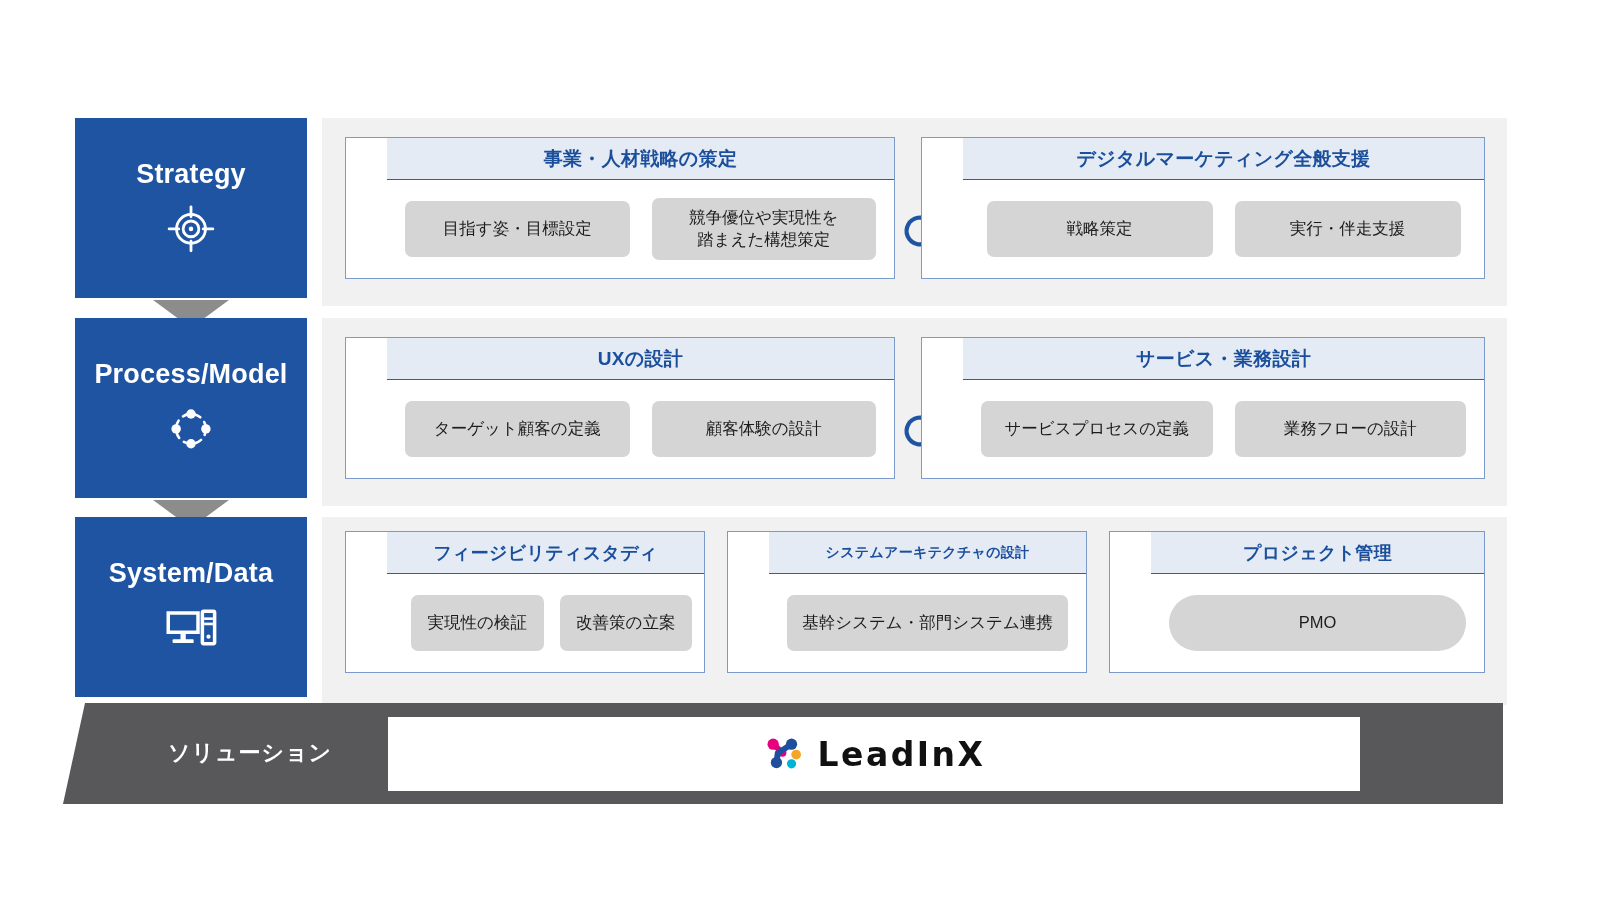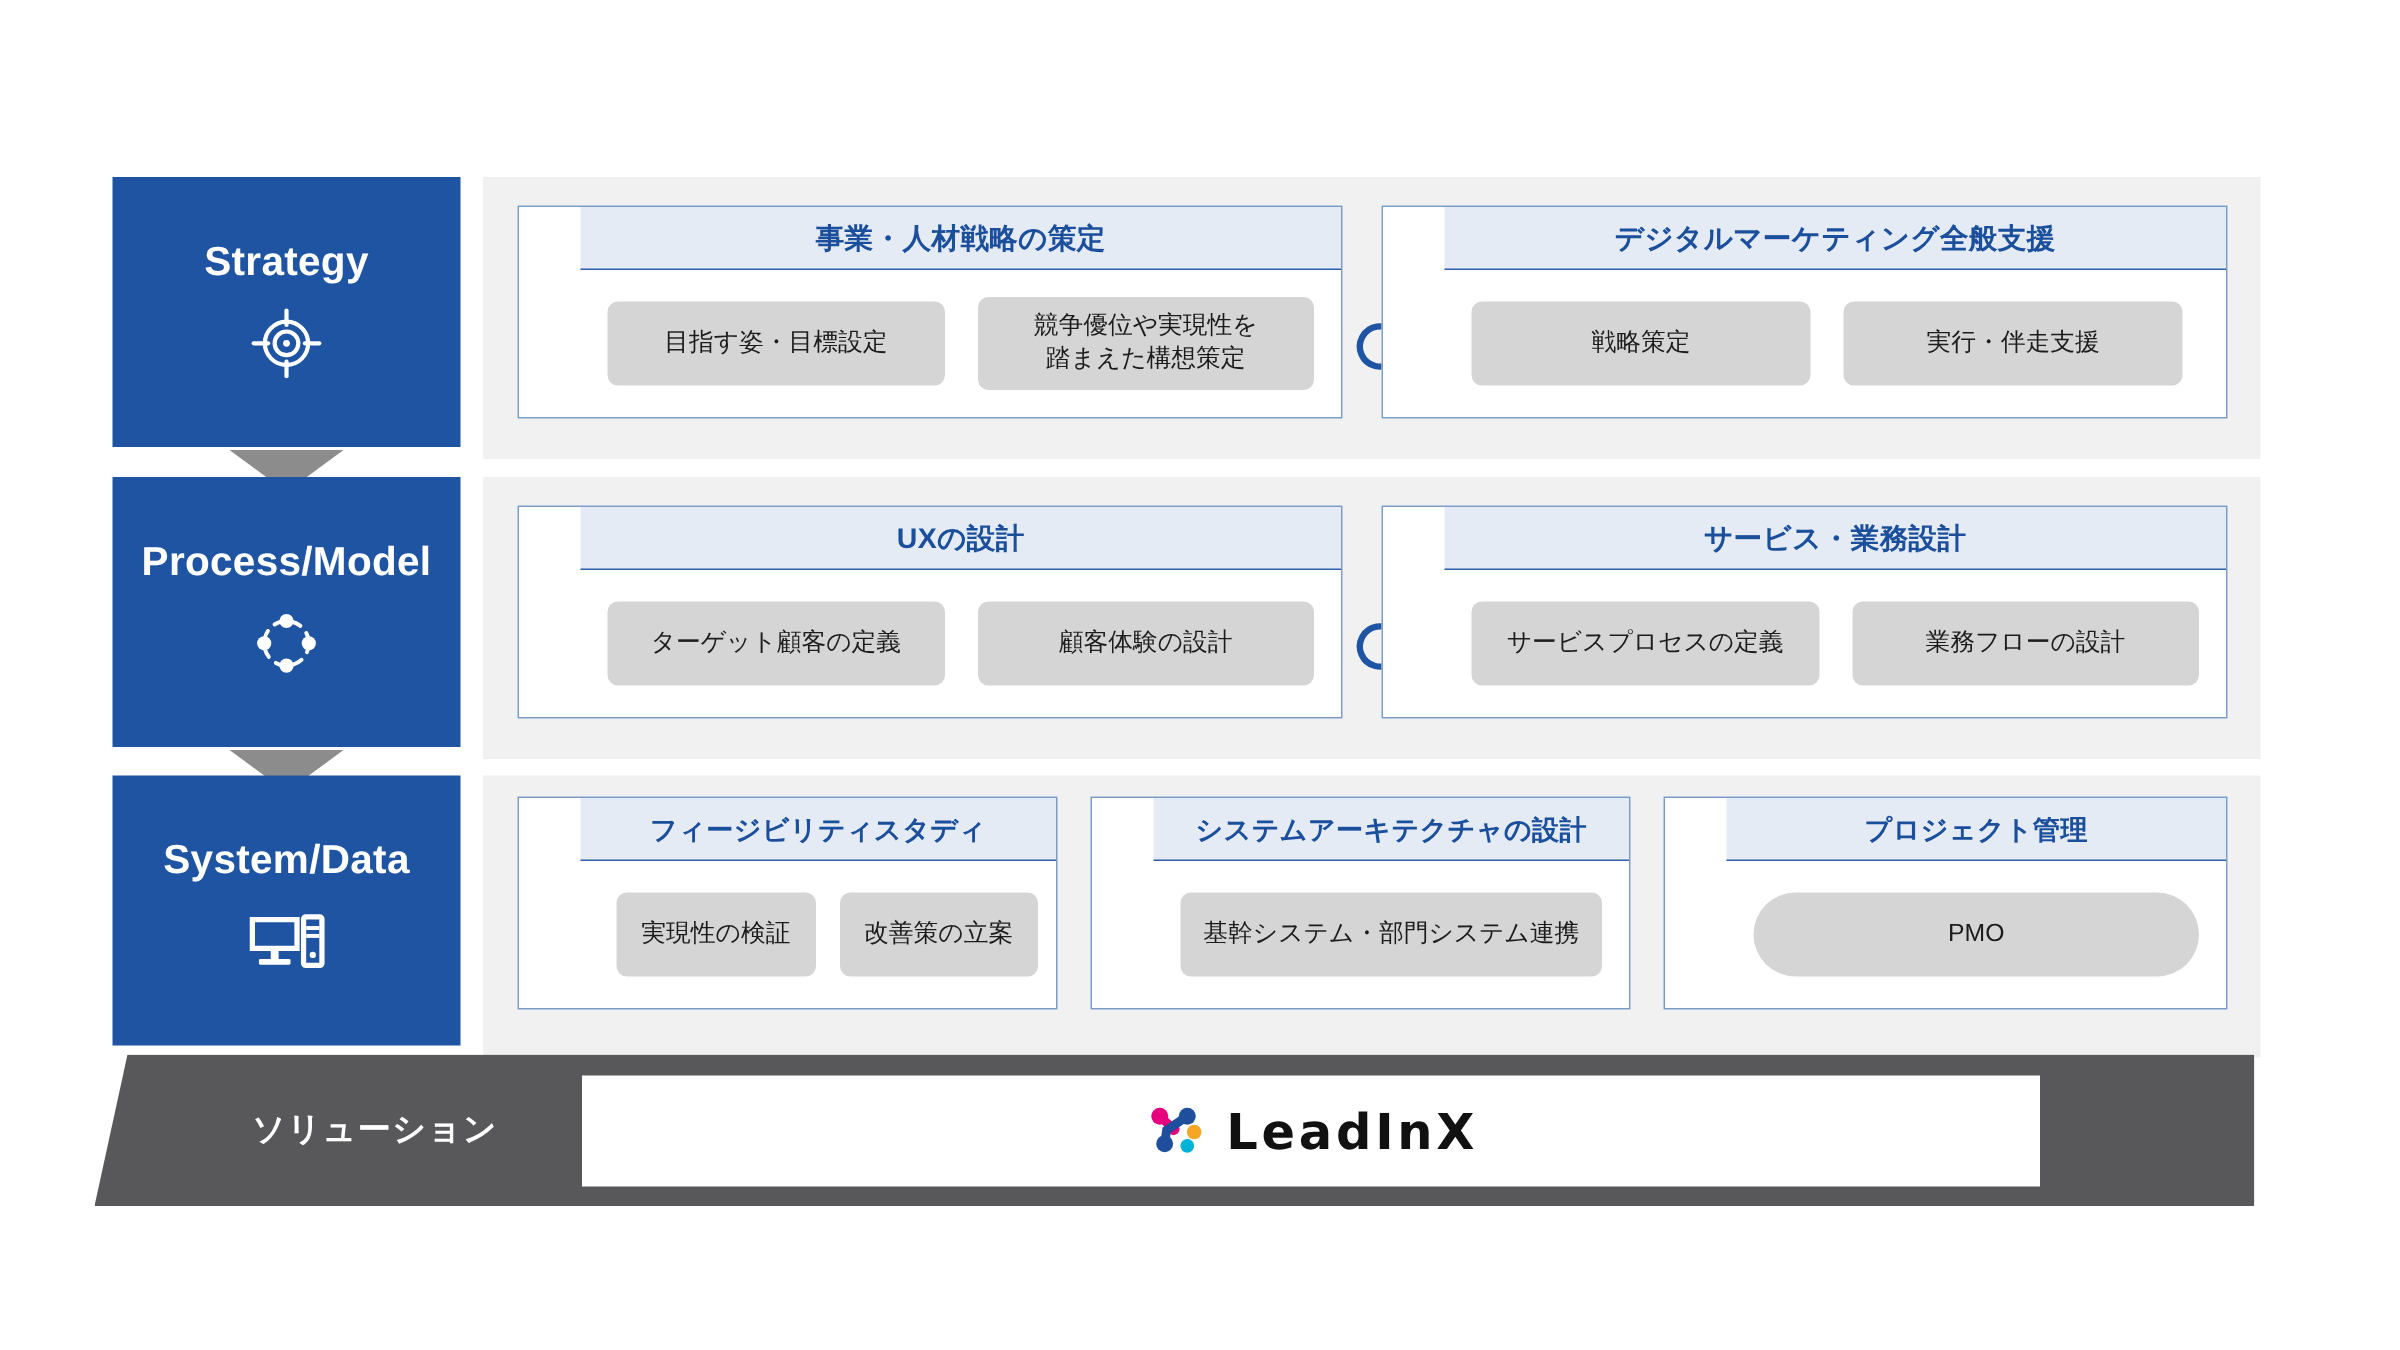--- a/index.html
+++ b/index.html
@@ -48,21 +48,21 @@
     border-bottom:1.6px solid #2f5fa8;
     height:42px;flex:0 0 42px;
     display:flex;align-items:center;justify-content:center;
     box-sizing:border-box;
   }
   .panel-head span{
     color:#1b4f9c;font-weight:bold;font-size:19px;letter-spacing:.3px;
     white-space:nowrap;
   }
   .panel-body{
-    flex:1;display:flex;align-items:center;
+    flex:1;display:flex;align-items:center;justify-content:center;
     gap:22px;padding:0 18px;box-sizing:border-box;
   }
   .pill{
     background:#d5d5d5;border-radius:7px;
     display:flex;align-items:center;justify-content:center;text-align:center;
     color:#1c1c1c;font-size:16.5px;line-height:1.32;
     padding:0 14px;box-sizing:border-box;
     height:56px;
   }
   .pill.tall{height:62px;}
@@ -215,21 +215,21 @@
       <span style="font-size:18px;">フィージビリティスタディ</span>
     </div>
     <div class="panel-body" style="gap:16px;padding:0 12px;">
       <div class="pill" style="width:135px;margin-left:12px;">実現性の検証</div>
       <div class="pill" style="width:135px;">改善策の立案</div>
     </div>
   </div>
 
   <div class="panel" style="left:727px;top:531px;width:360px;height:142px;">
     <div class="panel-head">
-      <span style="font-size:18px;">システムアーキテクチャの設計</span>
+      <span style="font-size:14px;">システムアーキテクチャの設計</span>
     </div>
     <div class="panel-body">
       <div class="pill" style="width:306px;">基幹システム・部門システム連携</div>
     </div>
   </div>
 
   <div class="panel" style="left:1109px;top:531px;width:376px;height:142px;">
     <div class="panel-head">
       <span style="font-size:18px;">プロジェクト管理</span>
     </div>

